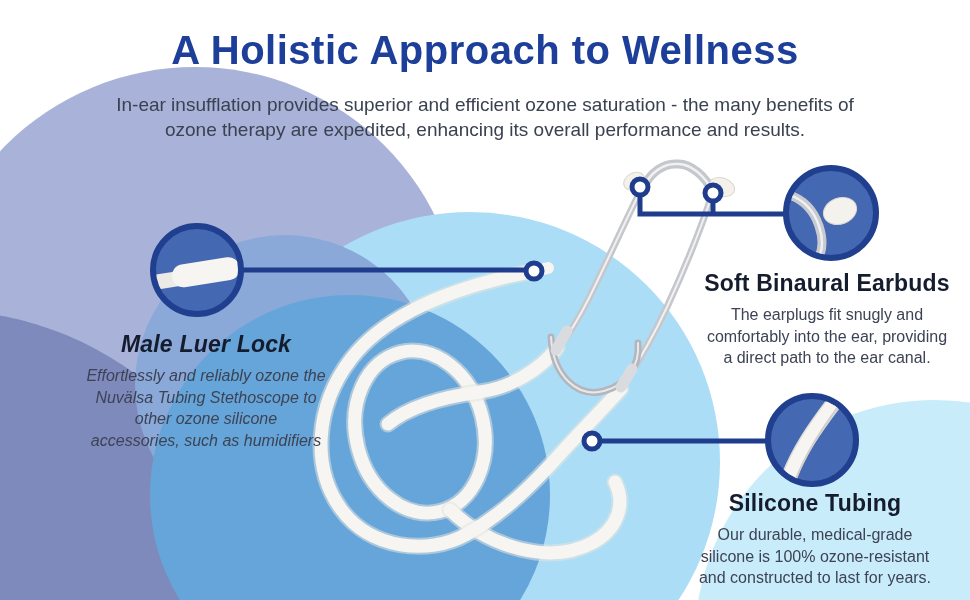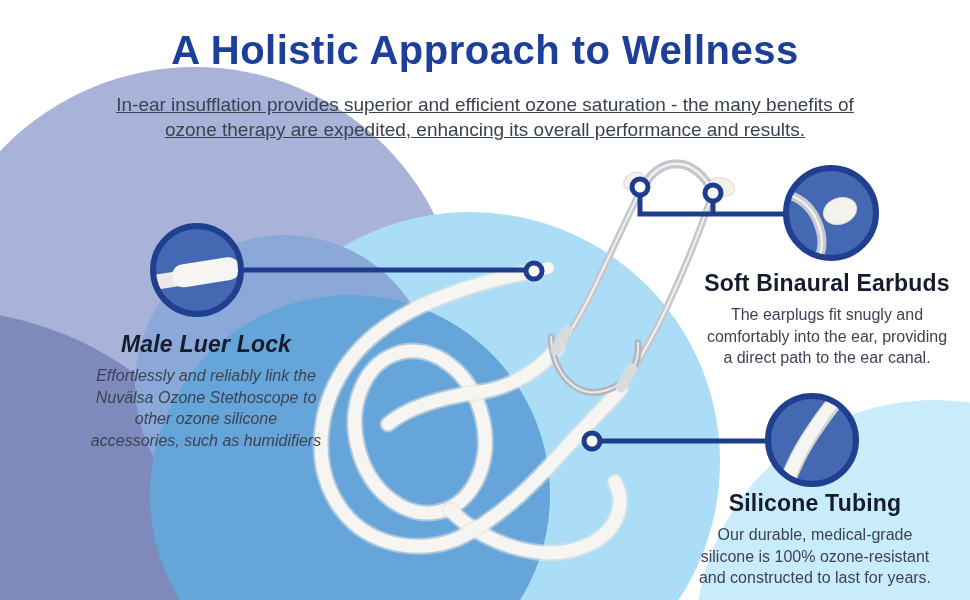--- a/index.html
+++ b/index.html
@@ -33,21 +33,21 @@
   .bg-palecyan{left:695px;top:400px;width:480px;height:480px;background:var(--bg-palecyan,#c9ecfb);}
   #art{position:absolute;left:0;top:0;z-index:10;}
   .textlayer{position:absolute;z-index:20;text-align:center;}
   .page-title{
     left:0;top:28px;width:970px;
     font-size:40px;font-weight:700;letter-spacing:.5px;
     color:var(--title-blue,#1d3f99);
   }
   .subtitle{
     left:35px;top:92px;width:900px;
-    font-size:19px;line-height:25px;color:var(--subtitle-text,#3a4150);text-decoration:underline;
+    font-size:19px;line-height:25px;color:var(--subtitle-text,#3a4150);
   }
   .callout-text h3{
     margin:0 0 7px 0;font-size:23px;font-weight:700;
     color:var(--heading-dark,#151c2e);letter-spacing:.2px;
   }
   .callout-text .line{
     font-size:16px;line-height:21.5px;color:var(--body-text,#3d4354);
   }
   .callout-luer{left:45px;top:331px;width:322px;font-style:italic;}
   .callout-earbuds{left:662px;top:270px;width:330px;}
@@ -161,22 +161,22 @@
 
   <div class="textlayer page-title">A Holistic Approach to Wellness</div>
 
   <div class="textlayer subtitle">
     <div class="line">In-ear insufflation provides superior and efficient ozone saturation - the many benefits of</div>
     <div class="line">ozone therapy are expedited, enhancing its overall performance and results.</div>
   </div>
 
   <div class="textlayer callout-text callout-luer">
     <h3>Male Luer Lock</h3>
-    <div class="line">Effortlessly and reliably link the</div>
-    <div class="line">Nuvälsa Ozone Stethoscope to</div>
+    <div class="line">Effortlessly and reliably ozone the</div>
+    <div class="line">Nuvälsa Tubing Stethoscope to</div>
     <div class="line">other ozone silicone</div>
     <div class="line">accessories, such as humidifiers</div>
   </div>
 
   <div class="textlayer callout-text callout-earbuds">
     <h3>Soft Binaural Earbuds</h3>
     <div class="line">The earplugs fit snugly and</div>
     <div class="line">comfortably into the ear, providing</div>
     <div class="line">a direct path to the ear canal.</div>
   </div>

